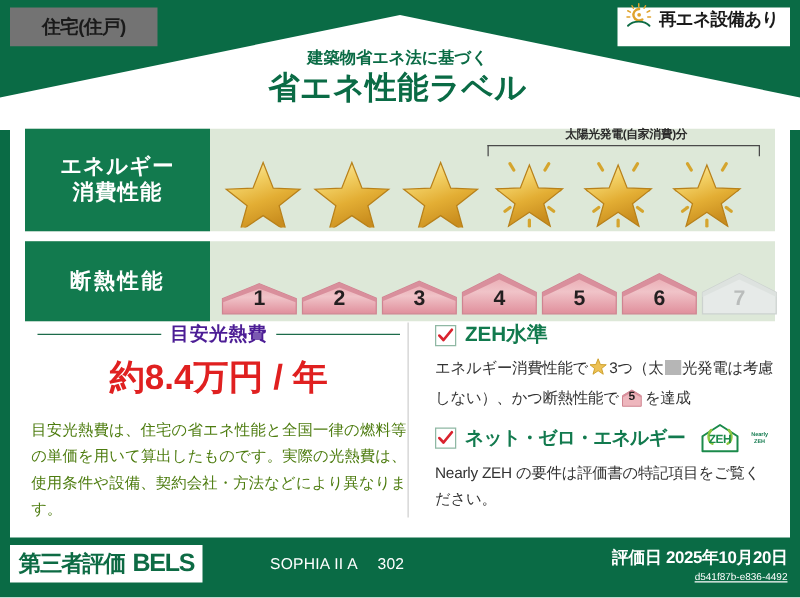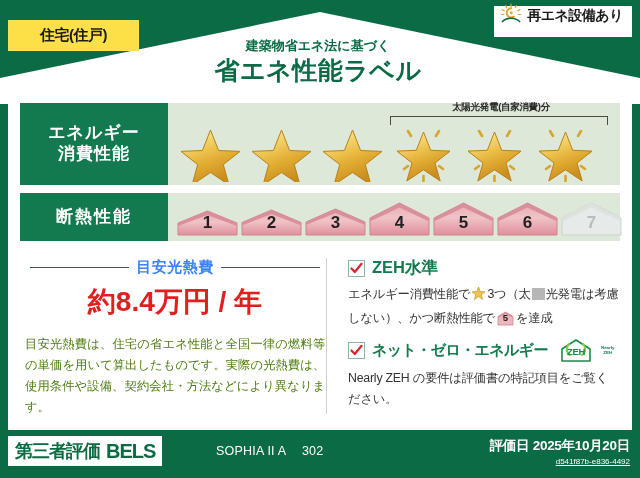--- a/index.html
+++ b/index.html
@@ -9,23 +9,23 @@
     overflow: hidden;
   }
   #label {
     position: relative;
     width: 640px; height: 478px;
     background: #0a6b45;
   }
 
   
   .badge-house-type {
-    position: absolute; left: 8px; top: 20px;
-    width: 131px; height: 31px;
-    background: #fde047;
+    position: absolute; left: 8px; top: 6px;
+    width: 118px; height: 31px;
+    background: #737373;
     display: flex; align-items: center; justify-content: center;
   }
   .badge-house-type span {
     font-size: 15px; font-weight: bold; color: #1a1a1a;
     letter-spacing: -0.5px;
   }
   .badge-renew {
     position: absolute; right: 8px; top: 6px;
     height: 31px; padding: 0 9px 12px 6px;
     background: #ffffff;
@@ -61,21 +61,21 @@
   }
 
   
   .perf-row {
     position: absolute; left: 12px;
     width: 600px;
     background: #dde8d8;
     display: flex; align-items: stretch;
   }
   .perf-row.energy { top: 11px; height: 82px; }
-  .perf-row.insul  { top: 101px; height: 48px; }
+  .perf-row.insul  { top: 101px; height: 64px; }
 
   .perf-label {
     width: 148px; background: #127a4e;
     display: flex; flex-direction: column;
     align-items: center; justify-content: center;
     color: #ffffff; font-weight: bold;
     font-size: 17px; line-height: 1.22; letter-spacing: 1px;
     flex: none;
   }
   .perf-row.insul .perf-label { font-size: 17px; letter-spacing: 2px; }
@@ -129,21 +129,21 @@
     width: 1px; height: 156px; background: #cfcfcf;
   }
 
   
   .cost-head {
     display: flex; align-items: center; gap: 7px;
     margin-top: 4px; padding: 0 10px;
   }
   .cost-head .rule { flex: 1; height: 1.5px; background: #1c6b4a; }
   .cost-head .cost-title {
-    font-size: 15px; font-weight: bold; color: #3b82f6;
+    font-size: 15px; font-weight: bold; color: #4c1d95;
     letter-spacing: 0.5px; white-space: nowrap;
   }
   .cost-value {
     text-align: center; margin-top: 6px;
     font-size: 28px; font-weight: bold; color: #e02020;
     letter-spacing: 0px;
   }
   .cost-note {
     margin-top: 13px; padding: 0 5px;
     font-size: 12.3px; line-height: 1.72; color: #4d7c0f;

